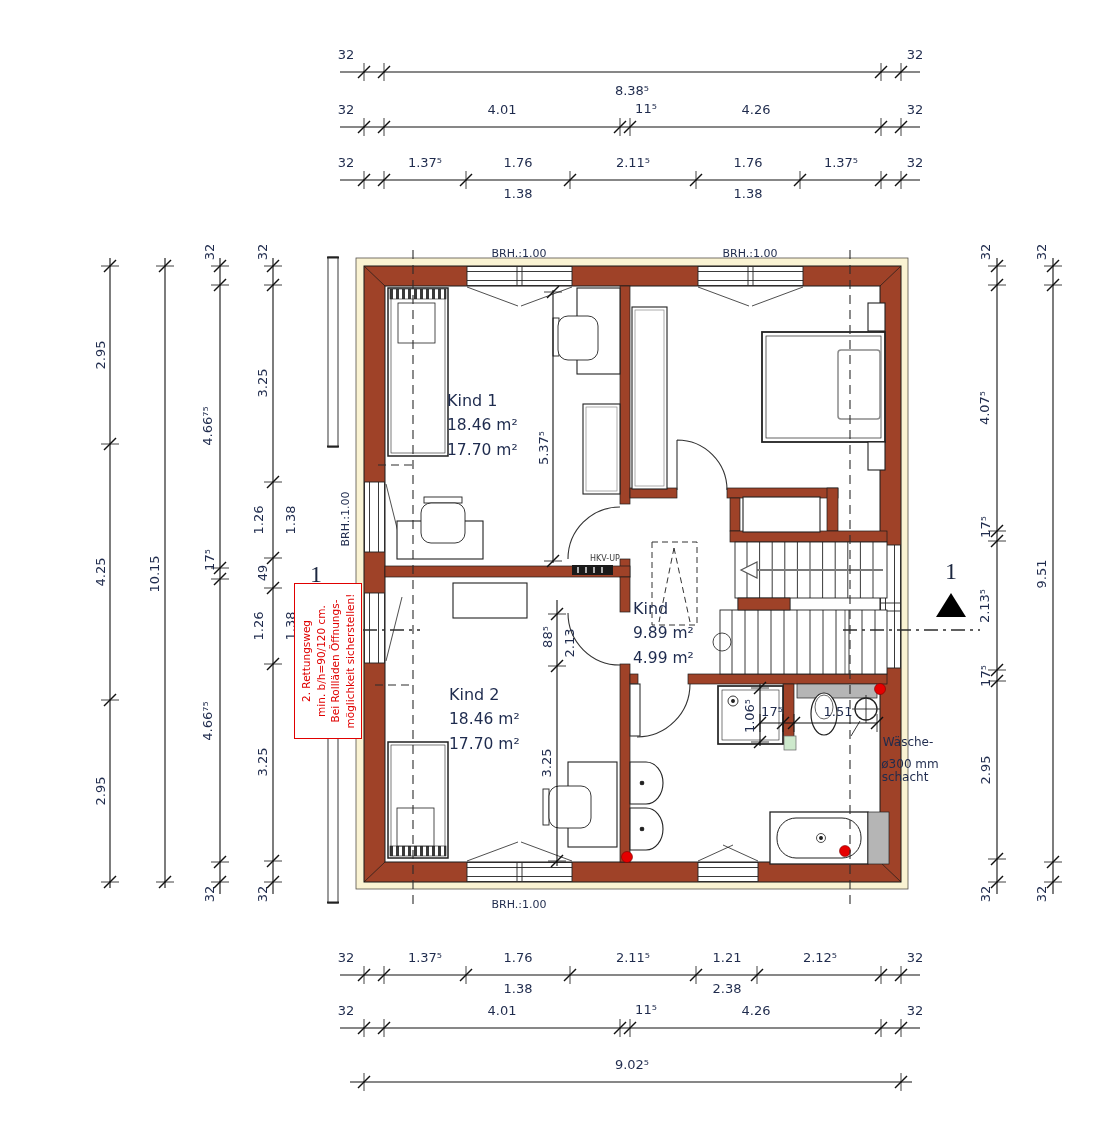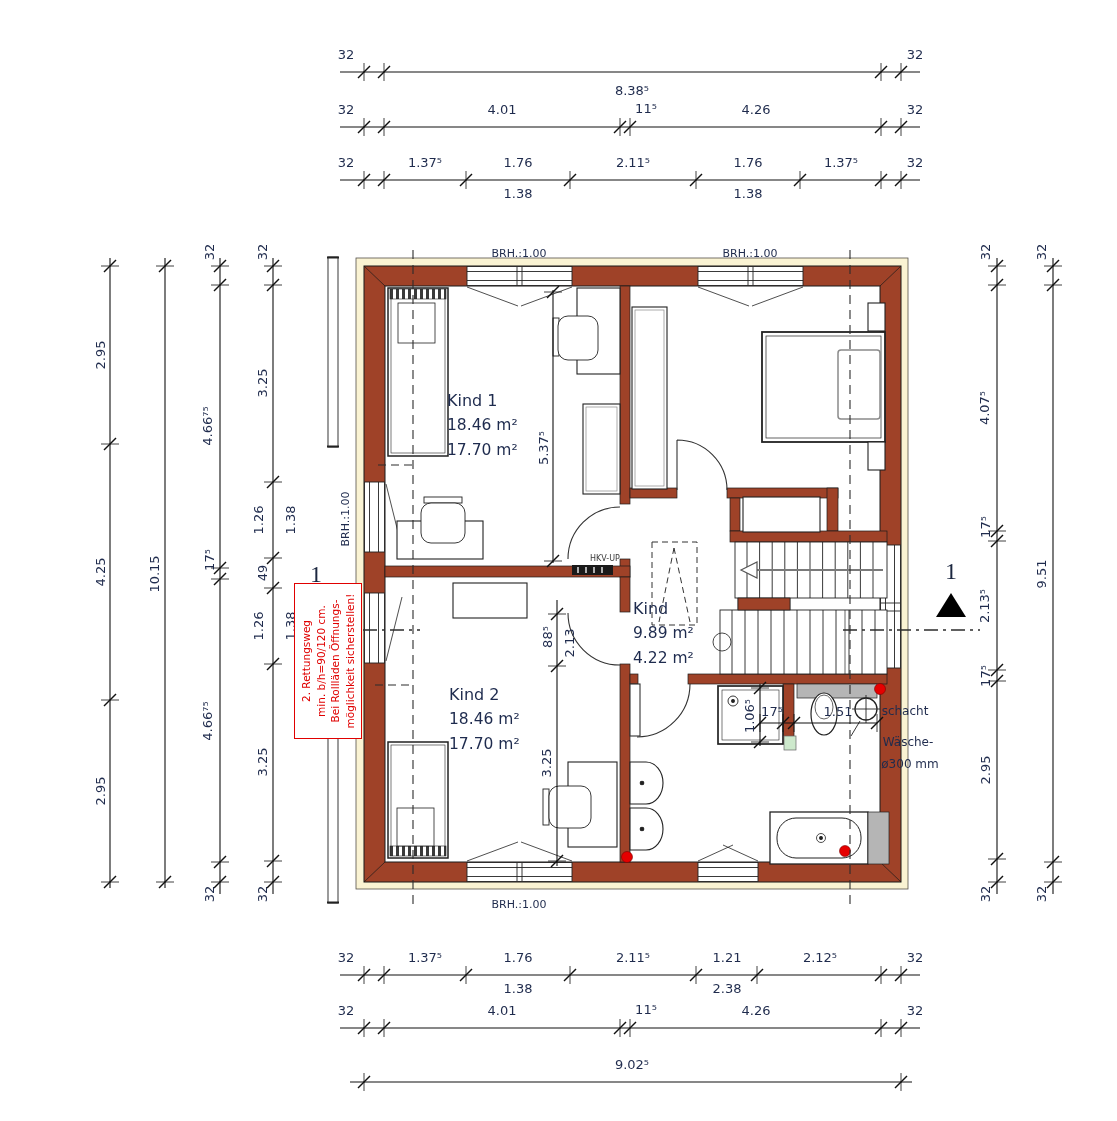--- a/index.html
+++ b/index.html
@@ -471,33 +471,33 @@
       <span class="lb" style="left: 772px; top: 711px;">17⁵</span>
       <span class="lb" style="left: 838px; top: 711px; text-align: right;">1.51</span>
       <span class="lb b" style="left: 519px; top: 253px;">BRH.:1.00</span>
       <span class="lb b" style="left: 750px; top: 253px;">BRH.:1.00</span>
       <span class="lb b" style="left: 519px; top: 904px;">BRH.:1.00</span>
       <span class="lb r b" style="left: 345px; top: 519px;">BRH.:1.00</span>
       <span class="lb m" style="left: 316px; top: 574px;">1</span>
       <span class="lb m" style="left: 951px; top: 571px;">1</span>
       <span class="lb t" style="left: 593px; top: 559px; margin-left: 12px;">HKV-UP</span>
       <span class="lb w" style="left: 862px; top: 742px;">Wäsche-</span>
-      <span class="lb w" style="left: 859px; top: 711px;">schacht</span>
+      <span class="lb w" style="left: 859px; top: 777px;">schacht</span>
       <span class="lb w" style="left: 864px; top: 764px;">ø300 mm</span>
     </div>
 
 <div class="room" style="left:447px;top:388px">
   <div class="nm">Kind 1</div>
   <div>18.46 m²</div>
   <div>17.70 m²</div>
 </div>
 <div class="room" style="left:633px;top:596px">
   <div class="nm">Kind</div>
   <div>9.89 m²</div>
-  <div>4.22 m²</div>
+  <div>4.99 m²</div>
 </div>
 <div class="room" style="left:449px;top:682px">
   <div class="nm">Kind 2</div>
   <div>18.46 m²</div>
   <div>17.70 m²</div>
 </div>
 
 <div id="warnbox">
   <div class="inner">
     <div>2. Rettungsweg</div>

